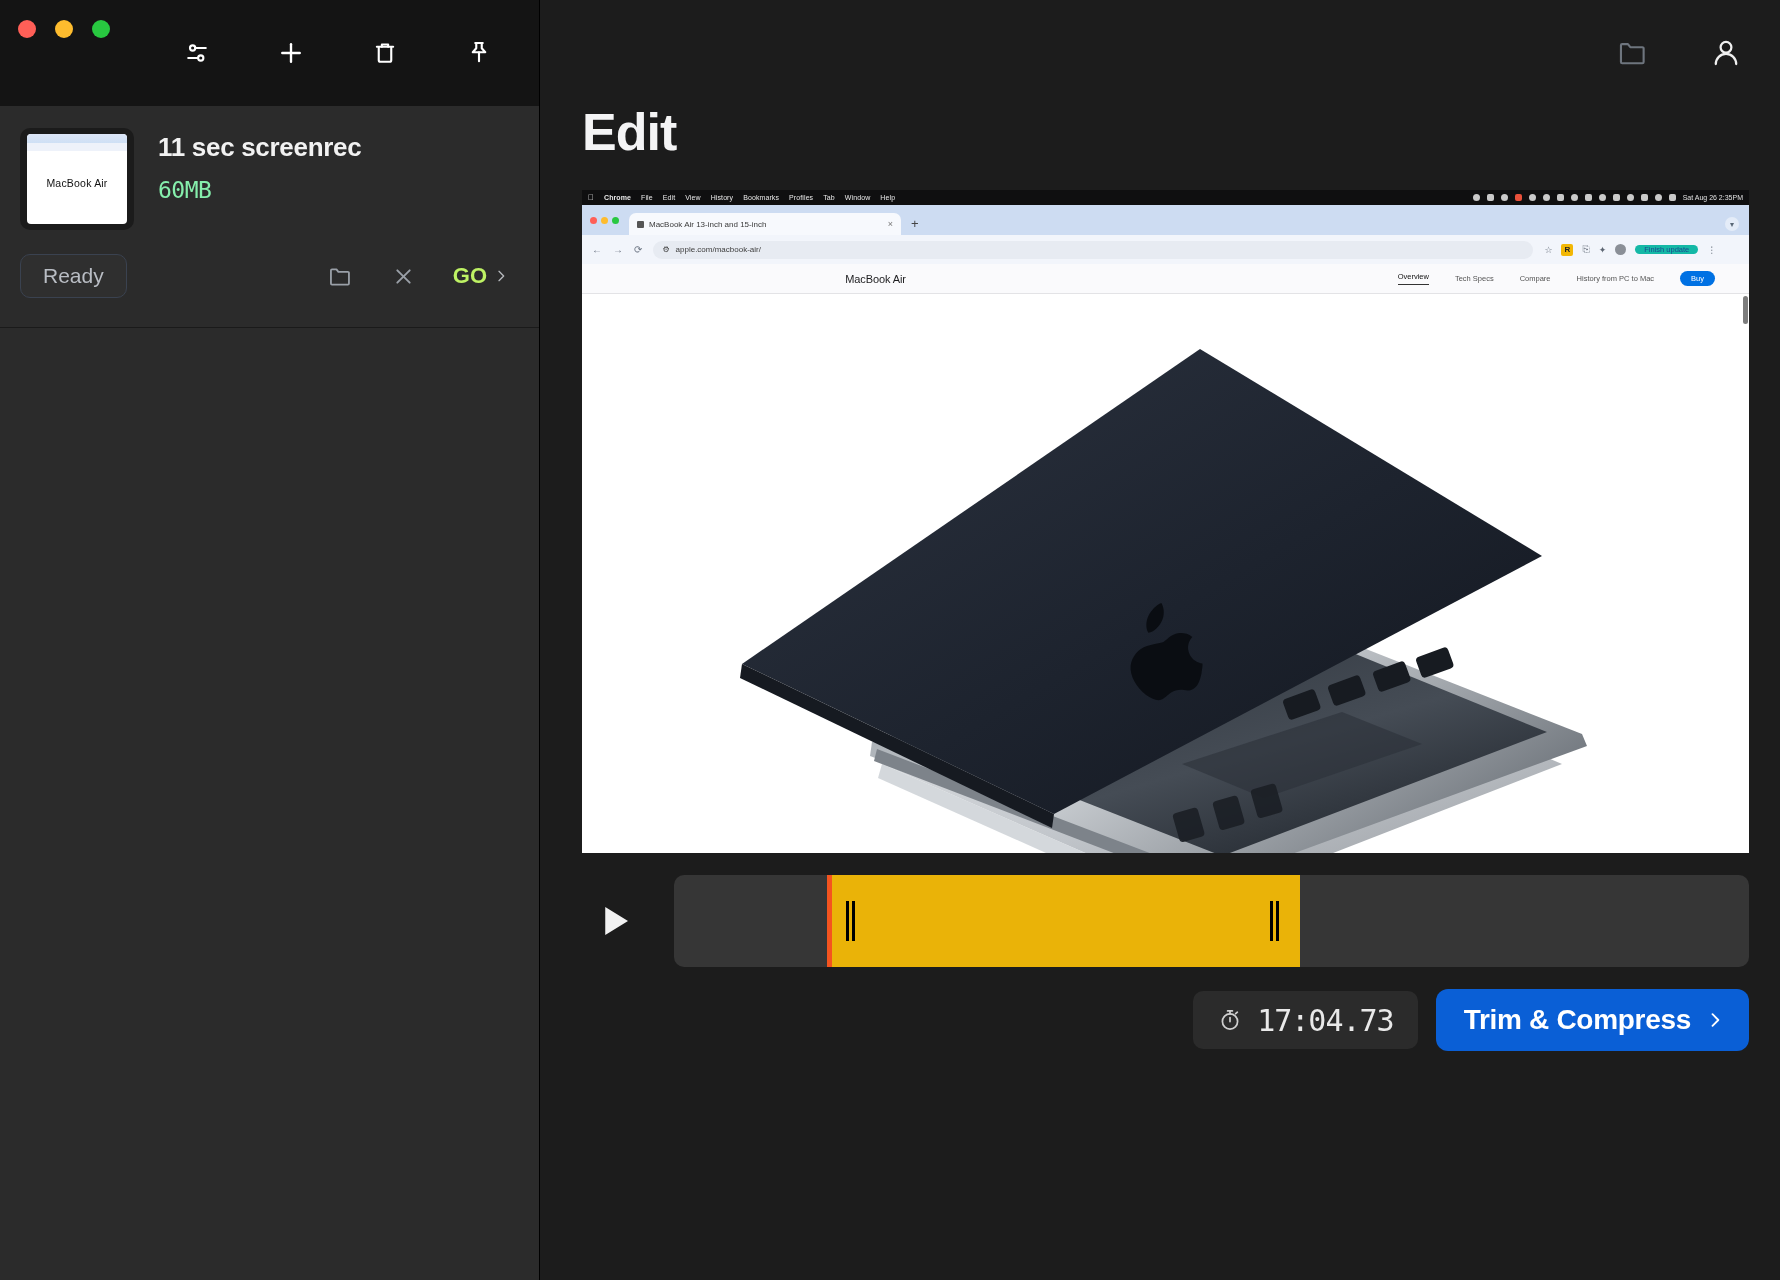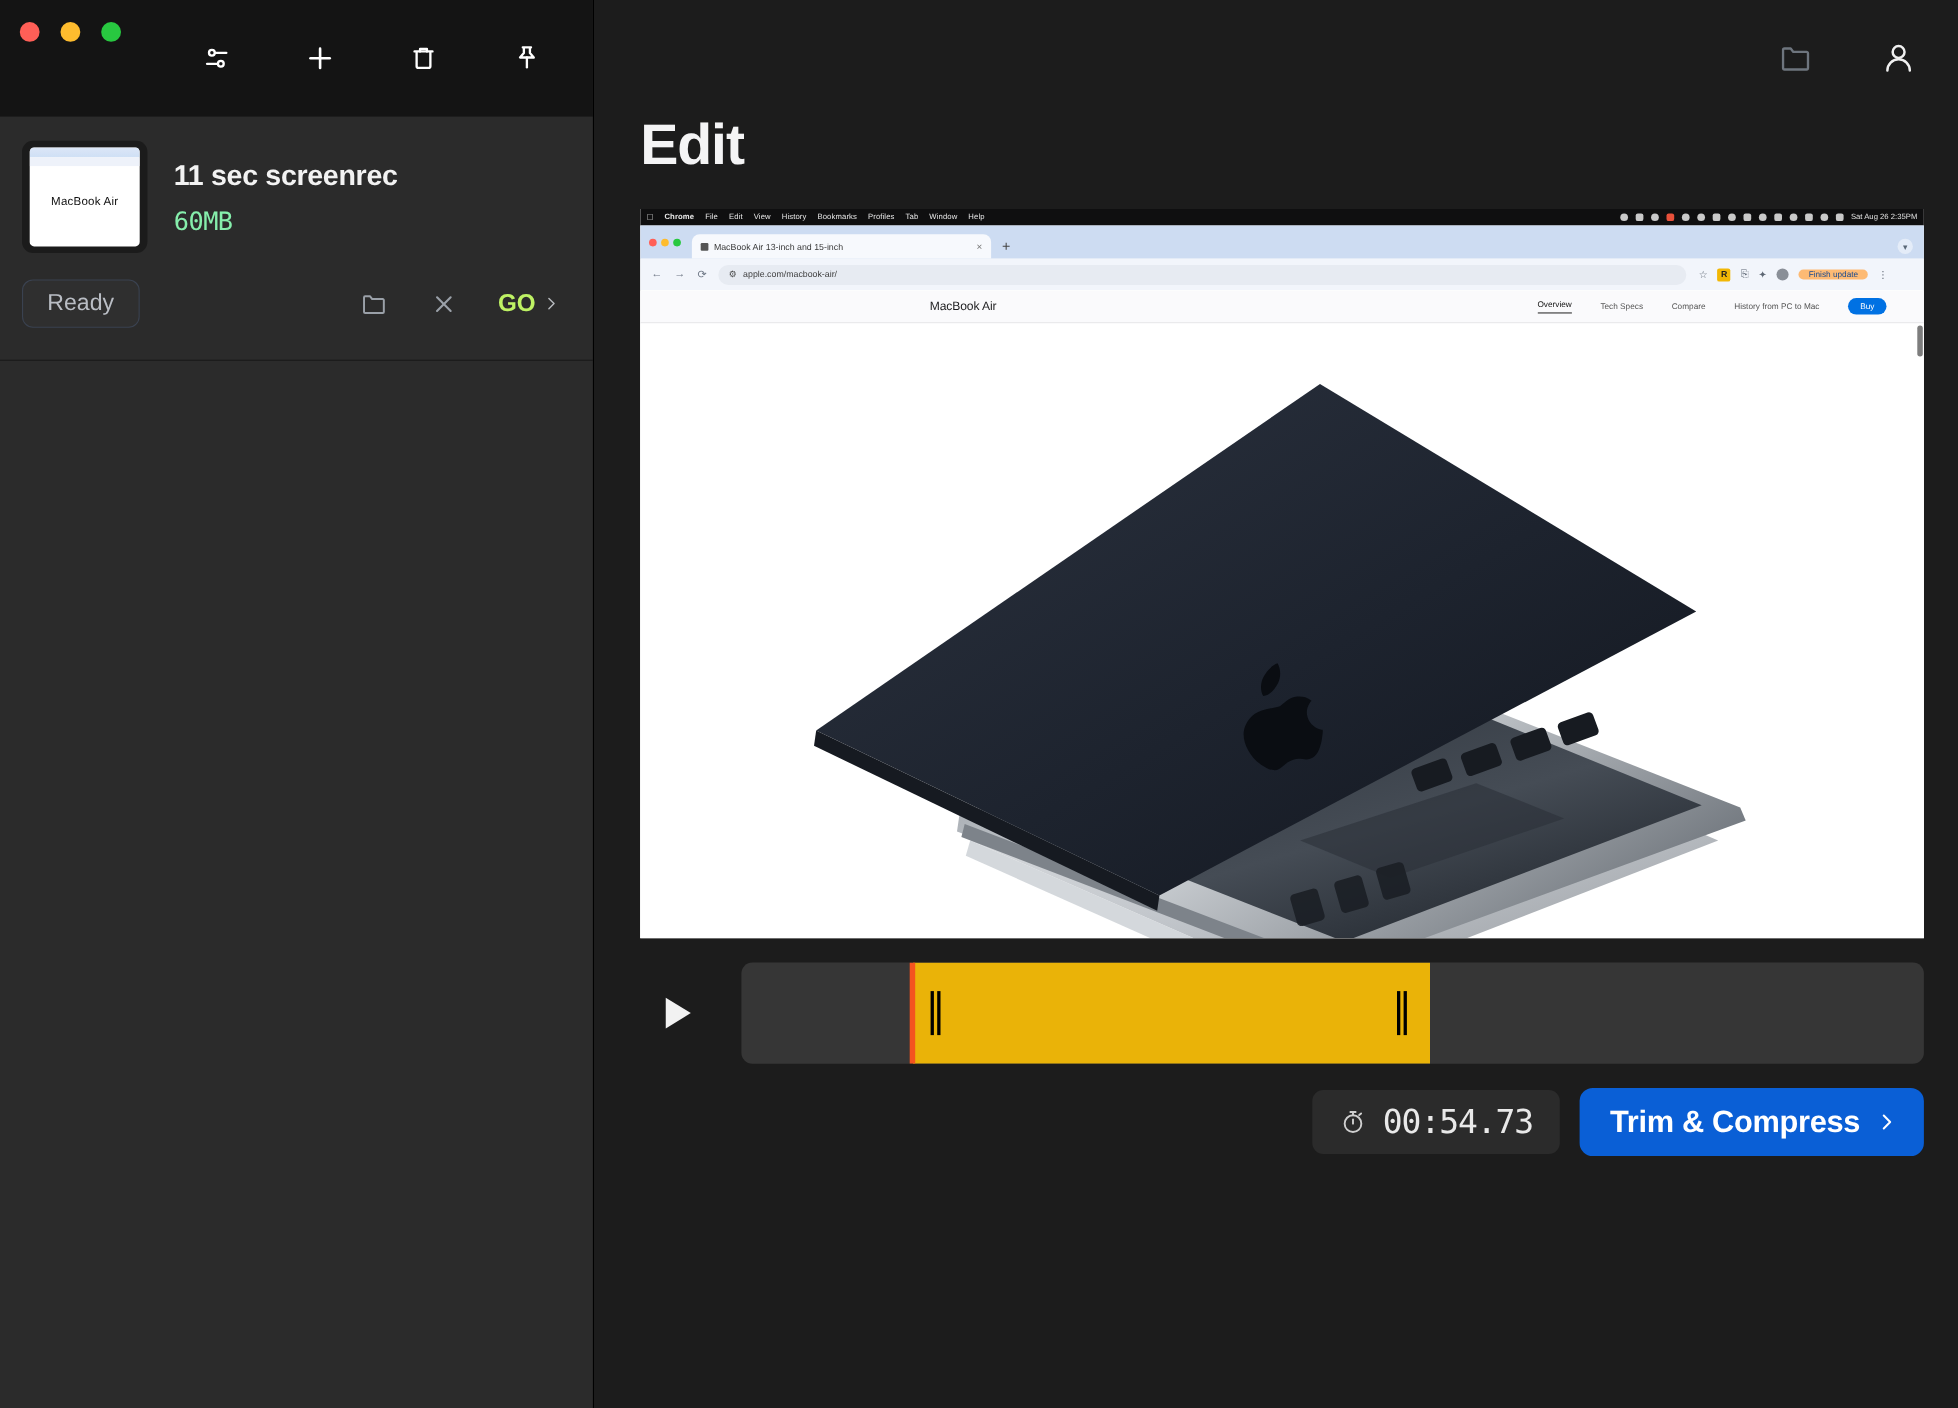--- a/index.html
+++ b/index.html
@@ -93,21 +93,20 @@
     background: #eef2fa;
   }
   .thumb-label {
     font-size: 10.5px; color: #111; letter-spacing: .2px;
     position: relative; top: 4px;
   }
   .file-meta { padding-top: 4px; }
   .file-title {
     font-size: 26px; font-weight: bold; color: #f2f2f2;
     letter-spacing: -.3px;
-    margin-top: 12px;
   }
   .file-size {
     font-size: 23px; color: #86efac; margin-top: 14px;
     font-family: "DejaVu Sans Mono", monospace;
     letter-spacing: -.5px;
   }
   .file-actions {
     display: flex; align-items: center;
     margin-top: 22px;
     height: 48px;
@@ -239,21 +238,21 @@
     max-width: 880px;
   }
   .omni-right { display: flex; align-items: center; gap: 9px; font-size: 9px; color: #5d6673; }
   .ext-badge {
     width: 12px; height: 12px; background: #f2b705; color: #222;
     font-size: 8px; font-weight: bold;
     display:flex; align-items:center; justify-content:center; border-radius: 2px;
   }
   .avatar-sm { width: 11px; height: 11px; border-radius: 50%; background: #8a8f97; }
   .update-pill {
-    background: #fdba74; color: #1a4a8f;
+    background: #14b8a6; color: #1a4a8f;
     font-size: 7.5px; padding: 0 9px; border-radius: 9px;
     white-space: nowrap;
   }
   .kebab { font-size: 9px; color: #5d6673; }
 
   .page-body {
     position: relative;
     background: #fff;
     height: 589px;
     overflow: hidden;
@@ -639,21 +638,21 @@
 
     <div class="bottom-bar">
       <div class="duration-pill">
         <svg width="26" height="26" viewBox="0 0 24 24" fill="none" stroke="#cfcfcf" stroke-width="1.6" stroke-linecap="round">
           <circle cx="12" cy="13.4" r="7"></circle>
             <line x1="12" y1="9.8" x2="12" y2="13.4"></line>
           <line x1="9.8" y1="3.6" x2="14.2" y2="3.6"></line>
             <line x1="12" y1="3.6" x2="12" y2="6.4"></line>
           <line x1="17.2" y1="6.2" x2="18.8" y2="4.8"></line>
         </svg>
-        <span>00:54.73</span>
+        <span>17:04.73</span>
       </div>
       <button class="trim-btn">
         <span>Trim &amp; Compress</span>
         <svg width="20" height="20" viewBox="0 0 24 24" fill="none" stroke="#ffffff" stroke-width="2.2" stroke-linecap="round" stroke-linejoin="round">
           <polyline points="9,5 16,12 9,19"></polyline>
         </svg>
       </button>
     </div>
 
   </section>

